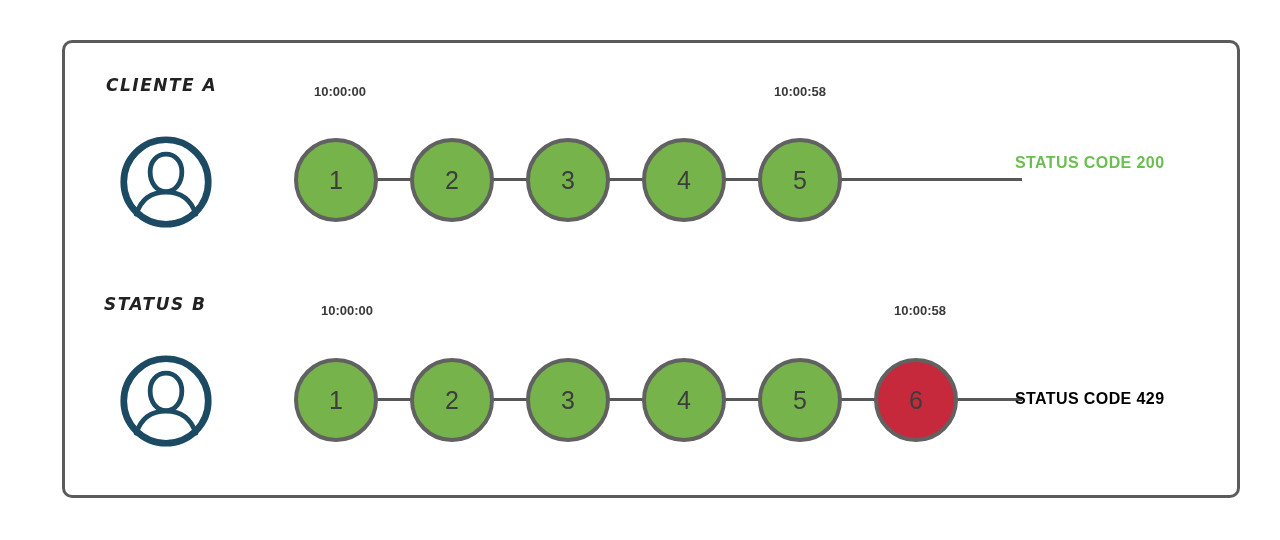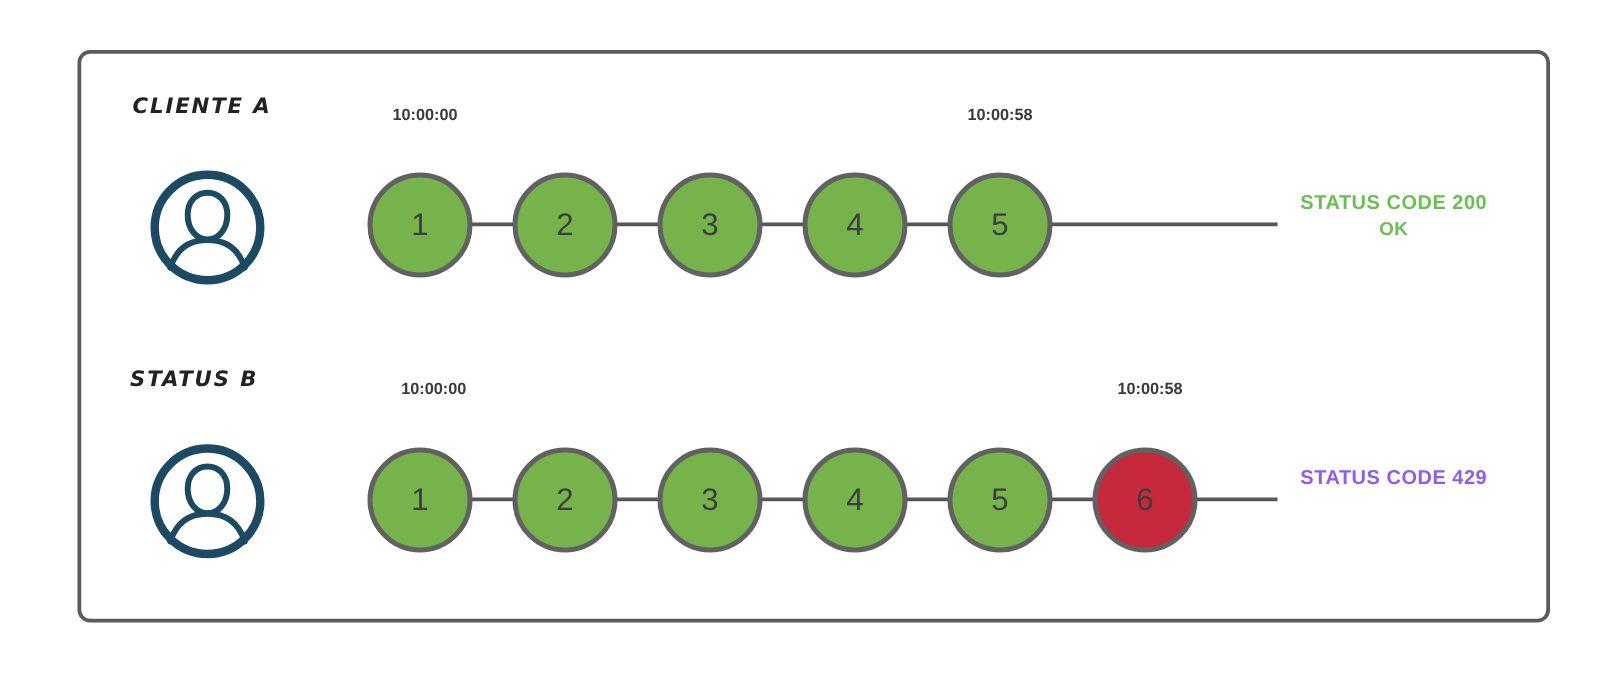--- a/index.html
+++ b/index.html
@@ -57,29 +57,29 @@
     justify-content: center;
     font-size: 25px;
     color: #3d3d3d;
     box-sizing: content-box;
   }
   .circle.ok { background: #76b34a; }
   .circle.limited { background: #c6293b; }
   .status {
     position: absolute;
     width: 200px;
-    text-align: center;
+    text-align: left;
     font-weight: bold;
     letter-spacing: 0.4px;
     line-height: 21px;
   }
   .status .l1 { font-size: 16px; }
   .status .l2 { font-size: 15px; }
   .status.success { color: #6abf51; }
-  .status.error { color: #8b5cf6; }
+  .status.error { color: #000000; margin-top: 16px; }
 </style>
 </head>
 <body>
 
 <div class="frame"></div>
 
 <div>
   <div class="client-label" style="left:106px; top:75px;">CLIENTE A</div>
 
   <div class="avatar" style="left:118px; top:134px;">
@@ -106,21 +106,20 @@
     </div>
   <div class="circle ok" style="left:642px; top:138px;">
     <span>4</span>
     </div>
   <div class="circle ok" style="left:758px; top:138px;">
     <span>5</span>
     </div>
 
   <div class="status success" style="left:1015px; top:152px;">
     <div class="l1">STATUS CODE 200</div>
-    <div class="l2">OK</div>
   </div>
 </div>
 
 <div>
   <div class="client-label" style="left:104px; top:294px;">STATUS B</div>
 
   <div class="avatar" style="left:118px; top:353px;">
     <svg viewBox="0 0 100 100" fill="none" stroke="#1c4a63">
       <circle cx="50" cy="50" r="44" stroke-width="7"></circle>
       <path d="M50 21 c-9.5 0 -16.5 7.5 -16.5 18.5 c0 11.5 7 20.5 16.5 20.5 c9.5 0 16.5 -9 16.5 -20.5 c0 -11 -7 -18.5 -16.5 -18.5 z" stroke-width="5"></path>

